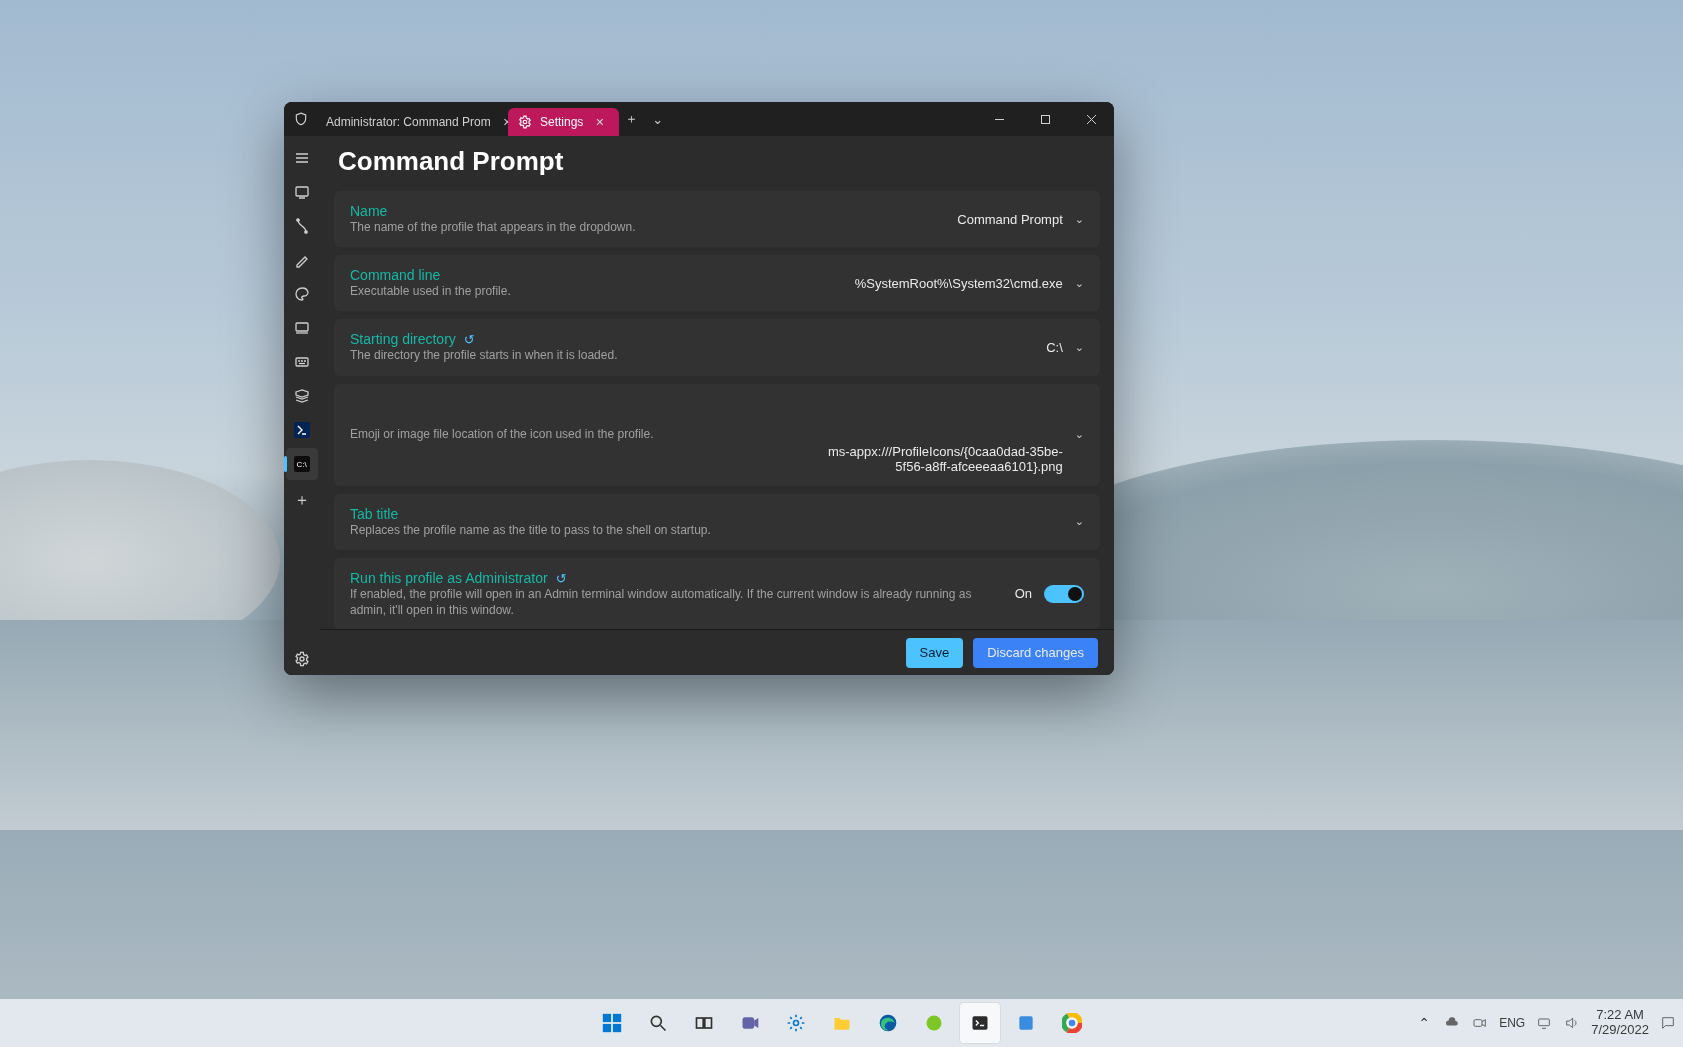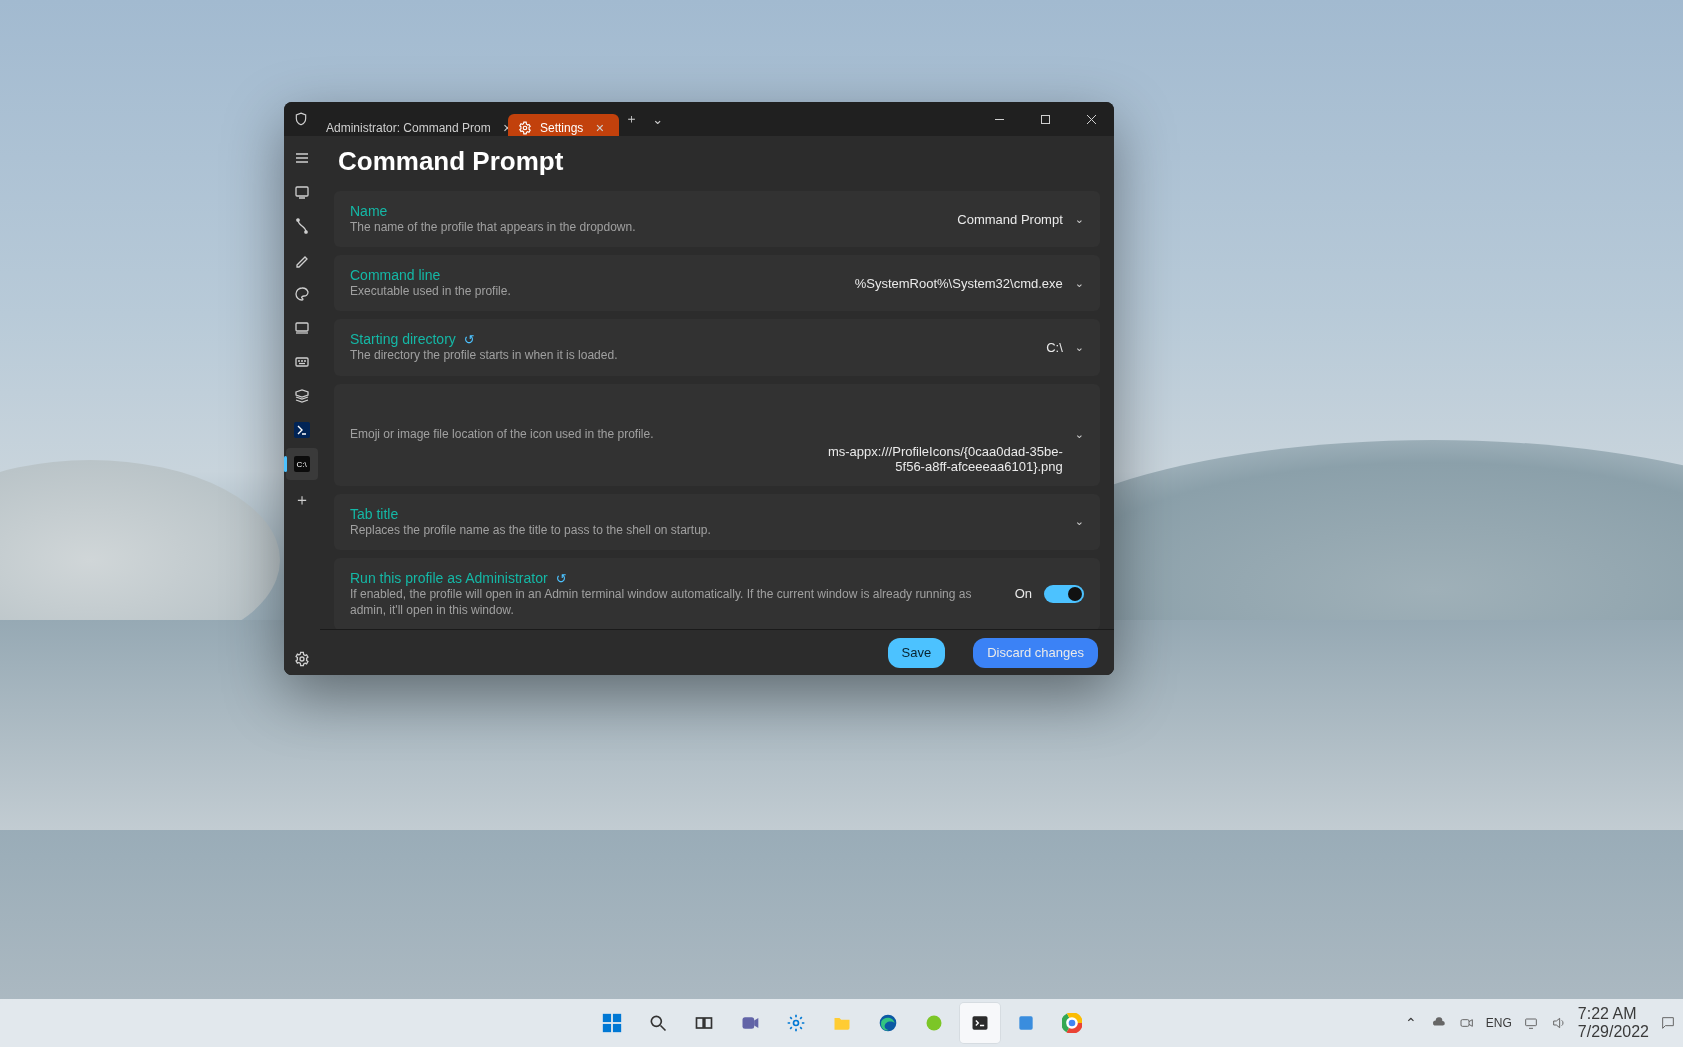--- a/index.html
+++ b/index.html
@@ -36,25 +36,25 @@
   }
   .titlebar {
     height: 34px; background: #202020;
     display: flex; align-items: stretch;
     color: #cfcfcf; font-size: 12px;
   }
   .tb-left { display:flex; align-items:center; padding-left:10px; gap:12px; }
   .shield { width:14px; height:14px; }
   .tab {
     display:flex; align-items:center; gap:8px; padding: 0 10px;
-    border-radius: 6px 6px 0 0; margin-top:12px; height:28px;
+    border-radius: 6px 6px 0 0; margin-top:6px; height:28px;
     max-width: 200px; overflow:hidden; white-space:nowrap;
   }
   .tab.inactive { background: transparent; color:#cfcfcf; }
-  .tab.active { background: #c2410c; color:#fff; }
+  .tab.active { background: #be185d; color:#fff; }
   .tab .close { margin-left:auto; font-size:11px; color:#cfcfcf; cursor:pointer; padding:2px 4px;}
   .tab-icon { width:14px; height:14px; display:inline-flex; align-items:center; justify-content:center;}
   .newtab, .tabdrop { width:26px; display:flex; align-items:center; justify-content:center; color:#cfcfcf; font-size:13px; }
   .wc-spacer { flex:1; }
   .wc-btn { width:46px; display:flex; align-items:center; justify-content:center; color:#cfcfcf; }
   .wc-btn svg { width:11px; height:11px; }
 
   .body-area {
     flex:1; display:flex; background:#2c2c2c; min-height:0;
   }
@@ -109,22 +109,22 @@
   }
   .toggle.on .knob { right:2px; background:#111; }
 
   .footspacer { height:20px; }
 
   .footer {
     height:46px; background:#2c2c2c; border-top:1px solid #1a1a1a;
     display:flex; align-items:center; justify-content:flex-end; gap:10px; padding:0 16px;
   }
   .btn {
-    height:30px; padding:0 14px; border-radius:12px; font-size:13px;
-    display:flex; align-items:center; cursor:pointer;margin-left:18px;
+    height:30px; padding:0 14px; border-radius:4px; font-size:13px;
+    display:flex; align-items:center; cursor:pointer;
   }
   .btn.primary { background:#4cc2ff; color:#08232f; }
   .btn.secondary { background:#3b82f6; color:#eaeaea; }
 
   
   .taskbar {
     position:absolute; left:0; right:0; bottom:0; height:48px;
     background: rgba(235,240,244,0.85); backdrop-filter: blur(10px);
     display:flex; align-items:center; justify-content:center;
   }
@@ -132,21 +132,21 @@
   .task-icon {
     width:40px; height:40px; border-radius:4px; display:flex; align-items:center; justify-content:center;
     font-size:20px;
   }
   .task-icon.active { background: rgba(255,255,255,0.7); box-shadow:0 0 0 1px rgba(0,0,0,0.05);}
   .task-right {
     position:absolute; right:6px; top:0; bottom:0; display:flex; align-items:center; gap:10px;
     color:#3a3a3a; font-size:12px;
   }
   .tray-icon { width:18px; height:18px; display:flex; align-items:center; justify-content:center; font-size:14px;}
-  .clock { text-align:left; line-height:1.15; font-size:16px; }
+  .clock { text-align:center; line-height:1.15; font-size:13px; }
 </style>
 </head>
 <body>
 
 <div class="hill-left"></div>
 <div class="hill-right"></div>
 <div class="water"></div>
 
 <div class="window">
 

